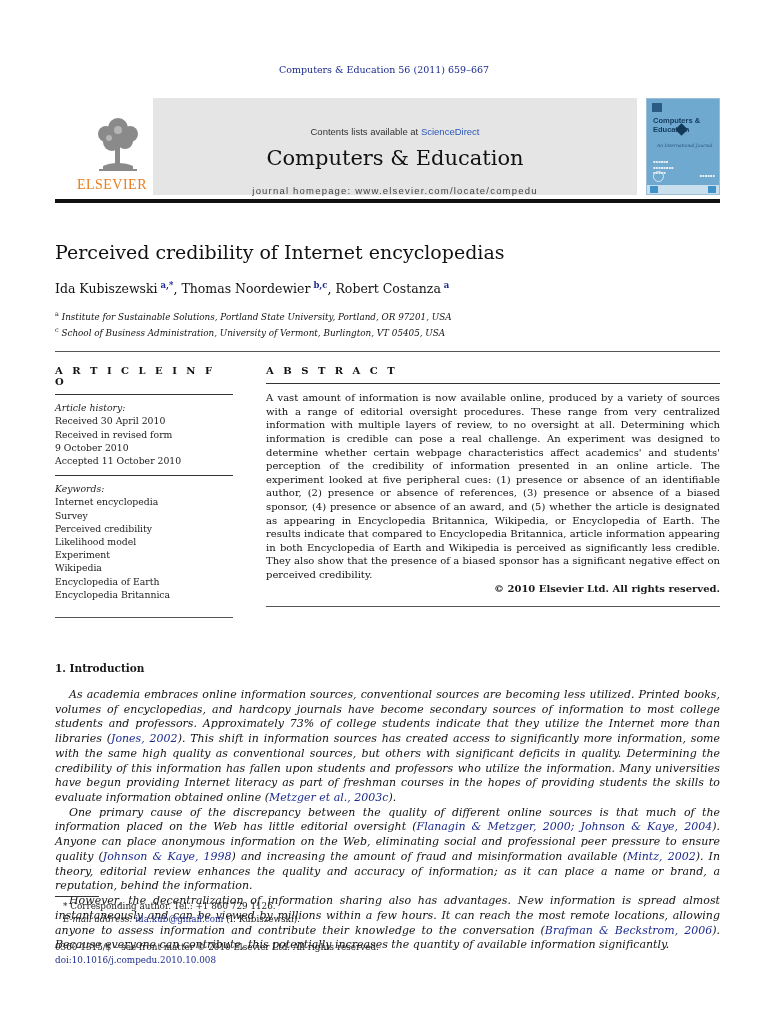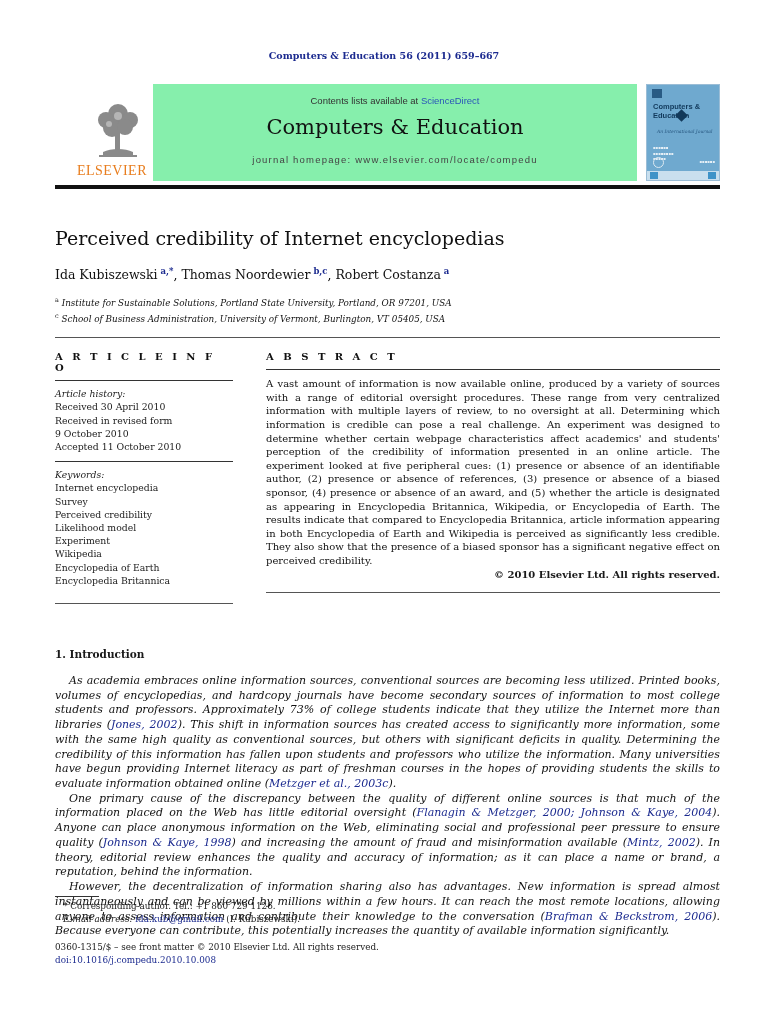--- a/index.html
+++ b/index.html
@@ -3,33 +3,33 @@
 <meta charset="utf-8">
 <style>
   * { margin:0; padding:0; box-sizing:border-box; }
   html,body { background:#ffffff; }
   .page {
     width:768px; height:1024px; position:relative; overflow:hidden;
     background:#ffffff; color:#1a1a1a;
     font-family:"DejaVu Serif","Liberation Serif",serif;
   }
   .citation-top {
-    padding-top:50px; text-align:center;
-    font-size:9.5px; font-weight:bold; color:#1b2a8f;
+    padding-top:64px; text-align:center;
+    font-size:9.5px; font-weight:normal; color:#1b2a8f;
   }
   
   .masthead { margin:23px 48px 0 55px; display:flex; align-items:stretch; height:97px; }
   .els-logo { width:92px; display:flex; flex-direction:column; align-items:flex-end; justify-content:flex-end; padding-bottom:2px; }
   .els-logo svg { display:block; }
   .els-word {
     font-size:14px; letter-spacing:0.5px; color:#e87d1e; font-weight:normal;
     font-family:"Liberation Serif",serif; margin-top:1px;
   }
   .mast-center {
-    flex:1; background:#86efac; text-align:center; padding-top:11px; margin-left:6px;
+    flex:1; background:#e5e5e5; text-align:center; padding-top:28px; margin-left:6px;
     font-family:"Liberation Sans",sans-serif;
   }
   .contents-line { font-size:9.5px; color:#333; }
   .contents-line .sd-link { color:#2a56b8; }
   .journal-title { font-family:"DejaVu Serif","Liberation Serif",serif; font-size:21px; color:#111; margin-top:9px; }
   .homepage-line { font-size:9.5px; letter-spacing:1.2px; color:#444; margin-top:15px; }
   .cover { width:74px; margin-left:9px; background:#6fa9cf; position:relative; overflow:hidden; border:1px solid #9bbdd6; }
   .cover-mark { position:absolute; top:4px; left:5px; width:10px; height:9px; background:#1d4e77; opacity:.85; }
   .cover-title { position:absolute; top:18px; left:6px; font-size:7.5px; line-height:1.15; font-weight:bold; color:#123a5c; font-family:"Liberation Sans",sans-serif; }
   .cover-amp { position:absolute; top:26px; left:30px; width:9px; height:9px; background:#12395a; transform:rotate(45deg); }

